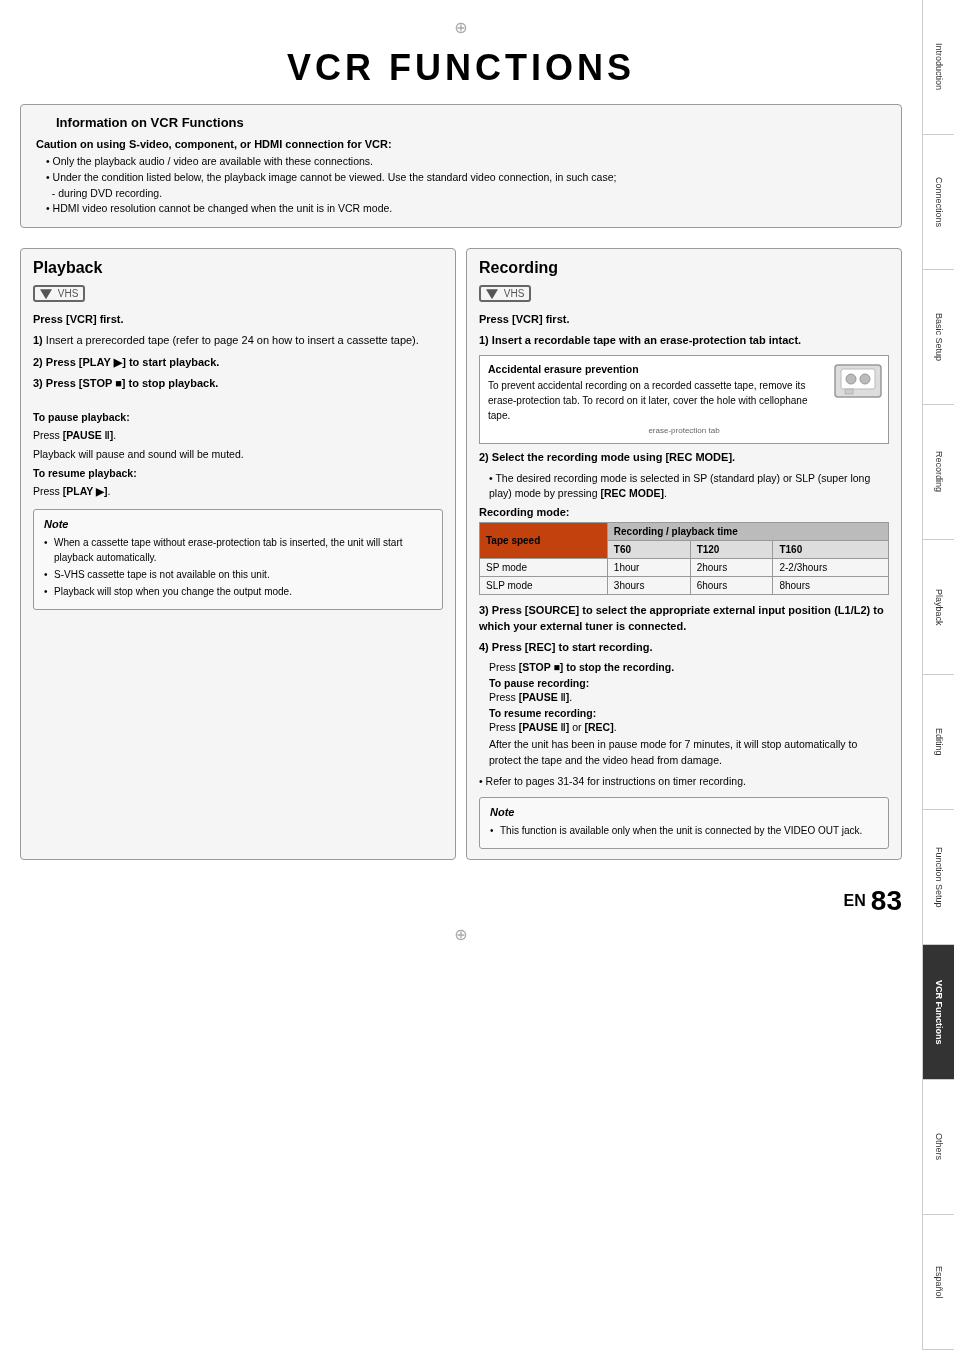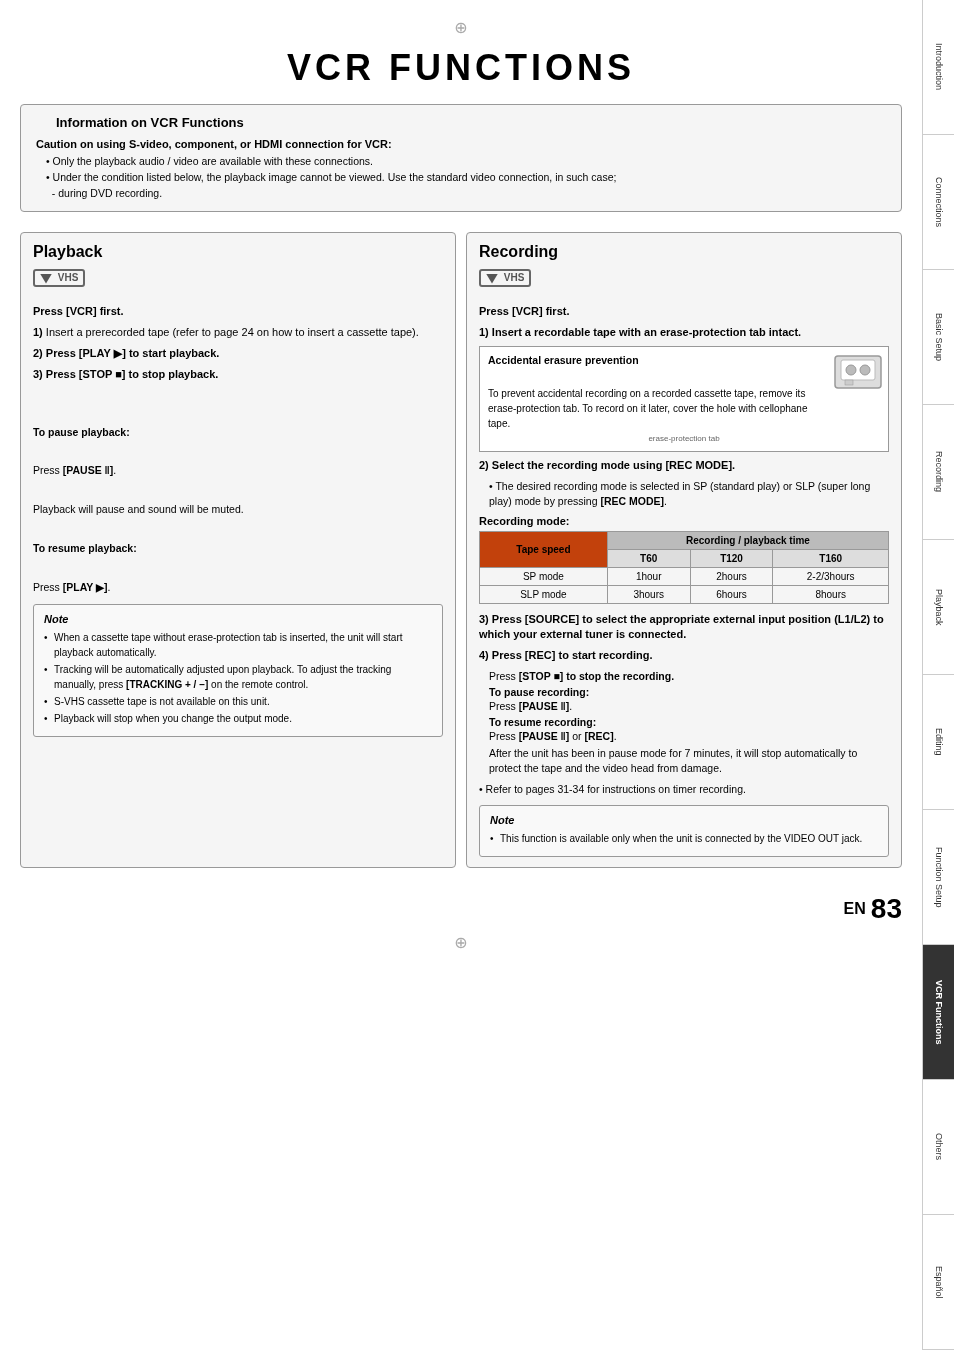--- a/index.html
+++ b/index.html
@@ -127,22 +127,22 @@
       color: #000;
     }
 
     
     .vhs-logo {
       display: inline-block;
       border: 2px solid #666;
       border-radius: 3px;
       padding: 1px 5px;
       font-size: 10px;
-      font-weight: bold;
-      margin-bottom: 18px;
+      font-weight: normal;
+      margin-bottom: 11px;
       color: #555;
       position: relative;
     }
 
     .vhs-logo::before {
       content: '';
       display: inline-block;
       width: 12px;
       height: 10px;
       background: #555;
@@ -164,21 +164,20 @@
     }
 
     .step strong {
       font-weight: bold;
     }
 
     .sub-instruction {
       font-size: 10.5px;
       margin-bottom: 4px;
       line-height: 1.4;
-      margin-top: 24px;
     }
 
     .sub-instruction strong {
       font-weight: bold;
     }
 
     
     .note-box {
       border: 1px solid #999;
       border-radius: 3px;
@@ -218,21 +217,21 @@
     table.rec-table {
       width: 100%;
       border-collapse: collapse;
       font-size: 10px;
       margin-bottom: 8px;
     }
 
     table.rec-table th, table.rec-table td {
       border: 1px solid #999;
       padding: 3px 6px;
-      text-align: center;
+      text-align: left;
     }
 
     table.rec-table th {
       background: #ddd;
       font-weight: bold;
     }
 
     
     .erasure-box {
       border: 1px solid #999;
@@ -240,21 +239,21 @@
       padding: 6px 8px;
       margin: 6px 0;
       font-size: 10px;
       line-height: 1.5;
       position: relative;
     }
 
     .erasure-title {
       font-weight: bold;
       font-size: 10.5px;
-      margin-bottom: 17px;
+      margin-bottom: 0;
     }
 
     .erasure-img {
       position: absolute;
       right: 5px;
       top: 5px;
       width: 50px;
       height: 40px;
     }
 
@@ -327,20 +326,21 @@
 
     <div class="top-reg">⊕</div>
 
     <h1 class="page-title">VCR FUNCTIONS</h1>
 
     <div class="info-section">
       <h2>Information on VCR Functions</h2>
       <div class="caution-title">Caution on using S-video, component, or HDMI connection for VCR:</div>
       <p>• <span>Only the playback audio / video are available with these connections.</span></p>
       <p>• Under the condition listed below, the playback image cannot be viewed. Use the standard video connection, in such case;<br>&nbsp;&nbsp;- during DVD recording.</p>
+      <p>• <span>HDMI video resolution cannot be changed when the unit is in VCR mode.</span></p>
     </div>
 
     <div class="two-col">
 
       <div class="col-left">
         <div class="section-title">Playback</div>
 
         <div class="vhs-logo">
           <span>VHS</span>
         </div>
@@ -378,21 +378,20 @@
           <strong>To resume playback:</strong>
         </div>
         <div class="sub-instruction">
           Press <strong>[PLAY ▶]</strong>.
         </div>
 
         
         <div class="note-box">
           <div class="note-title">Note</div>
           <div class="note-item">When a cassette tape without erase-protection tab is inserted, the unit will start playback automatically.</div>
-          <div class="note-item">Tracking will be automatically adjusted upon playback. To adjust the tracking manually, press <strong>[TRACKING + / −]</strong> on the remote control.</div>
           <div class="note-item">S-VHS cassette tape is not available on this unit.</div>
           <div class="note-item">Playback will stop when you change the output mode.</div>
         </div>
       </div>
 
       <div class="col-right">
         <div class="section-title">Recording</div>
 
         <div class="vhs-logo">
           <span>VHS</span>

